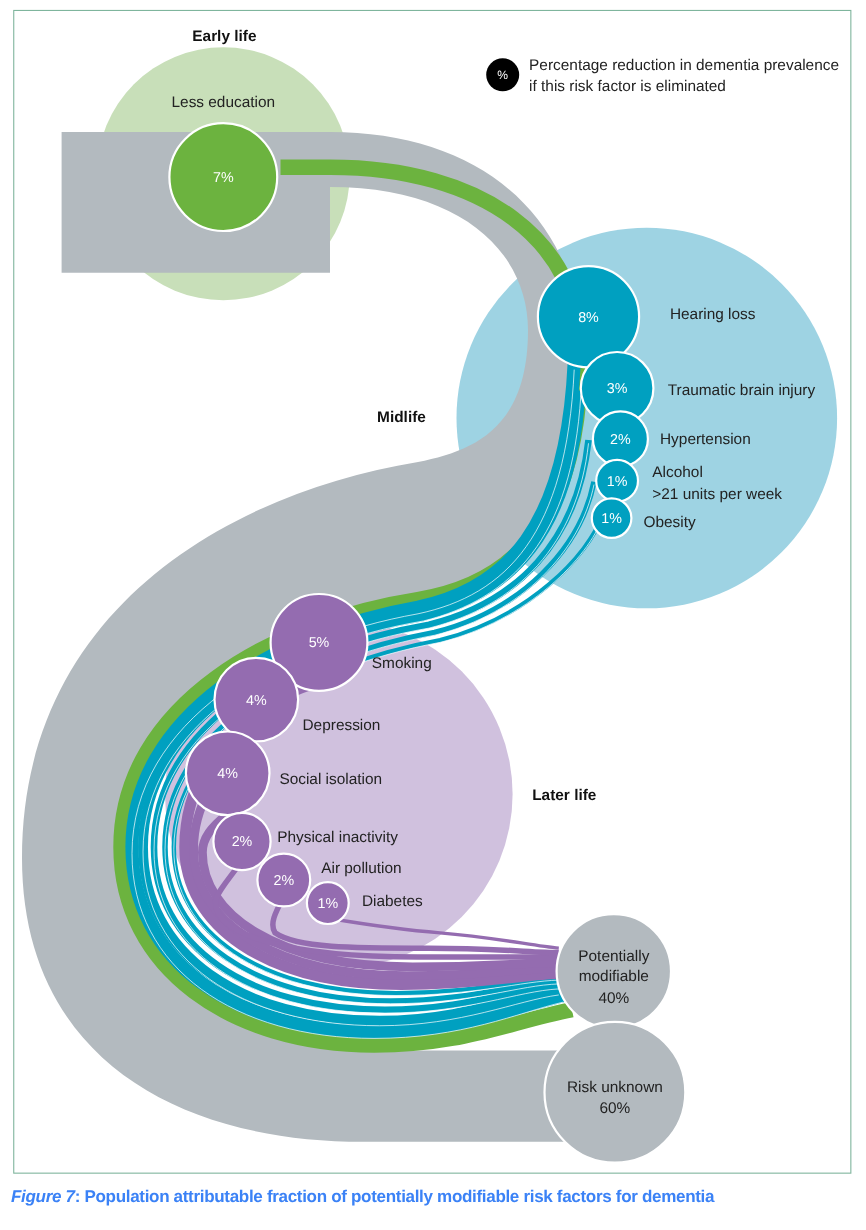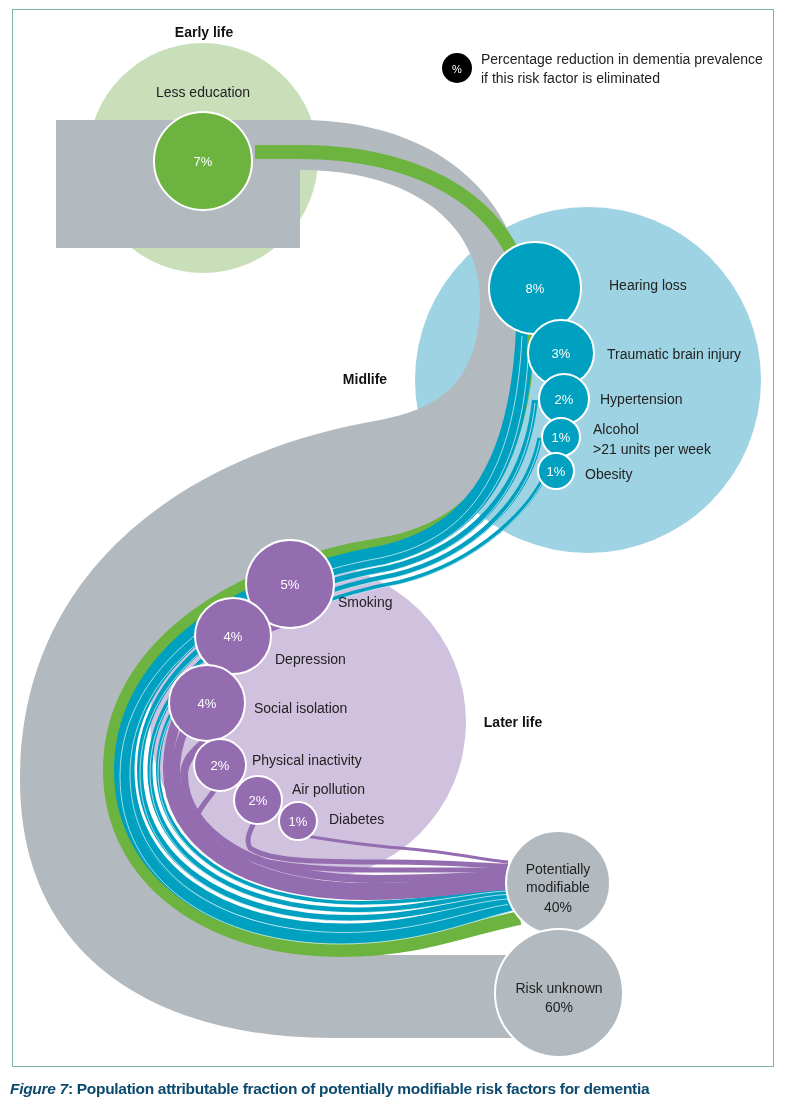--- a/index.html
+++ b/index.html
@@ -1,21 +1,21 @@
 <!DOCTYPE html>
 <html><head>
 <meta charset="utf-8">
 <style>
   html, body { margin: 0; padding: 0; background: #ffffff; }
   body { width: 787px; height: 1118px; position: relative; overflow: hidden;
          font-family: "Liberation Sans", "DejaVu Sans", sans-serif; }
   #figure { position: absolute; left: 0; top: 0; }
   .frame { position: absolute; left: 12px; top: 9px; width: 762px; height: 1058px;
            border: 1.5px solid #7fb59d; box-sizing: border-box; }
-  .caption { position: absolute; left: 10px; top: 1080px; font-size: 15.5px; color: #0c4a6e;
+  .caption { position: absolute; left: 10px; top: 1080px; font-size: 15.5px; color: #3b82f6;
              font-weight: bold; letter-spacing: -0.3px; white-space: nowrap; }
   .caption .fig { font-style: italic; }
   svg text { font-family: "Liberation Sans", "DejaVu Sans", sans-serif; }
   .stage-label { font-weight: bold; font-size: 14px; fill: #111; }
   .factor-label { font-size: 14px; fill: #222; }
   .pct { font-size: 13px; fill: #fff; text-anchor: middle; dominant-baseline: central; }
   .legend-text { font-size: 14px; fill: #222; }
   .outcome-text { font-size: 14px; fill: #222; text-anchor: middle; }
 </style>
 </head>

